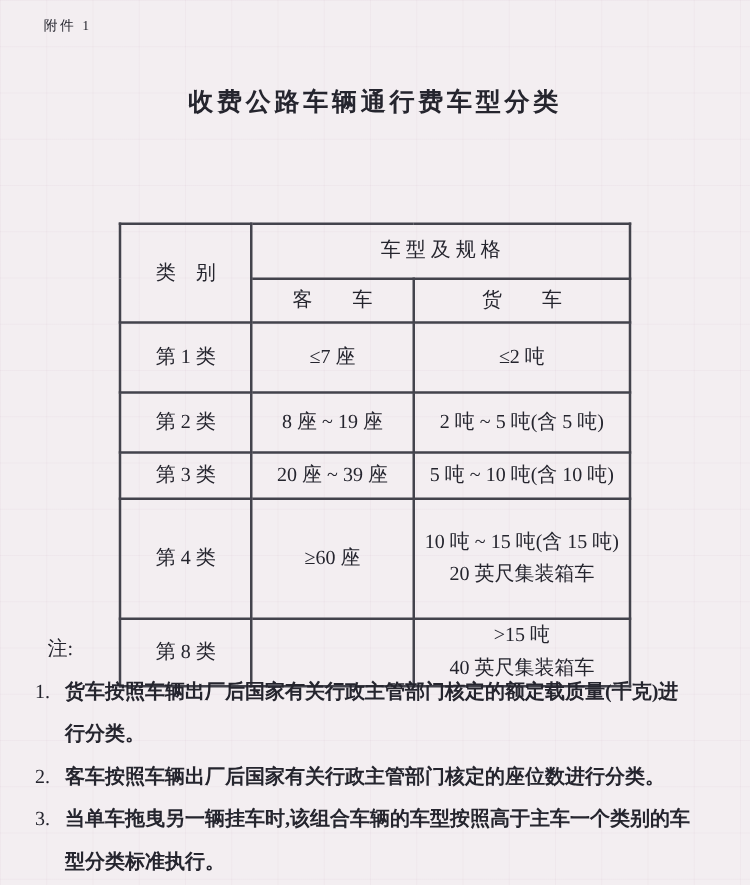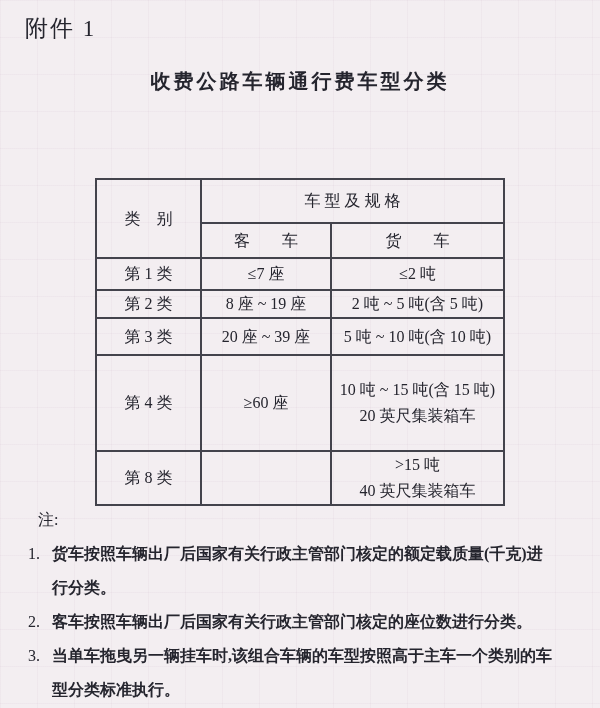--- a/index.html
+++ b/index.html
@@ -9,22 +9,22 @@
     background-color:#f3eef1;
     background-image:
       linear-gradient(rgba(210,185,200,0.12) 1px, transparent 1px),
       linear-gradient(90deg, rgba(210,185,200,0.12) 1px, transparent 1px);
     background-size:37px 37px;
     font-family:"Liberation Serif","DejaVu Serif",serif;
     color:#25252e;
     overflow:hidden;
   }
   .attachment{
-    position:absolute;left:25px;top:13px;
-    font-size:23px;letter-spacing:2px;
+    position:absolute;left:35px;top:13px;
+    font-size:11px;letter-spacing:2px;
   }
   .title{
     position:absolute;left:0;top:68px;width:100%;
     text-align:center;font-size:20px;font-weight:bold;
     letter-spacing:3px;
   }
   .subtitle{
     position:absolute;left:0;top:122px;width:100%;
     text-align:center;font-size:16px;letter-spacing:1px;
   }
@@ -38,22 +38,22 @@
     border:2px solid #43434c;
     text-align:center;vertical-align:middle;
     padding:0 4px;font-weight:normal;
     line-height:1.35;
   }
   .col-cat{width:105px;}
   .col-pass{width:130px;}
   .col-freight{width:173px;}
   .rh1{height:44px;}
   .rh2{height:35px;padding-left:40px;}
-  .r1{height:32px;font-family:Liberation Serif, serif;}
-  .r2{height:28px;}
+  .r1{height:56px;font-family:Liberation Serif, serif;}
+  .r2{height:48px;}
   .r3{height:37px;}
   .r4{height:96px;}
   .r5{height:53px;}
   .multiline div{line-height:26px;}
   .notes{
     position:absolute;left:28px;top:503px;width:556px;
     font-size:16px;line-height:34px;
   }
   .notes-label{padding-left:10px;}
   .note-item{display:flex;align-items:flex-start;}

